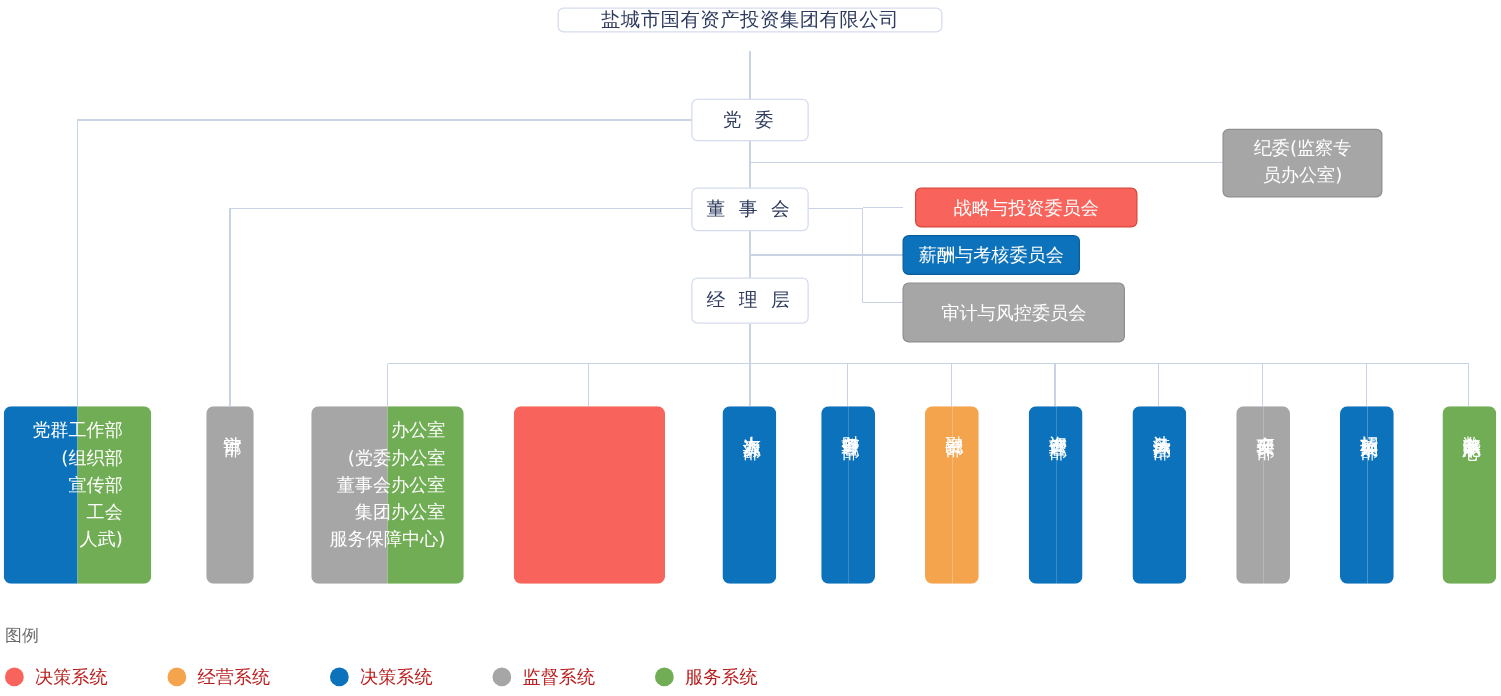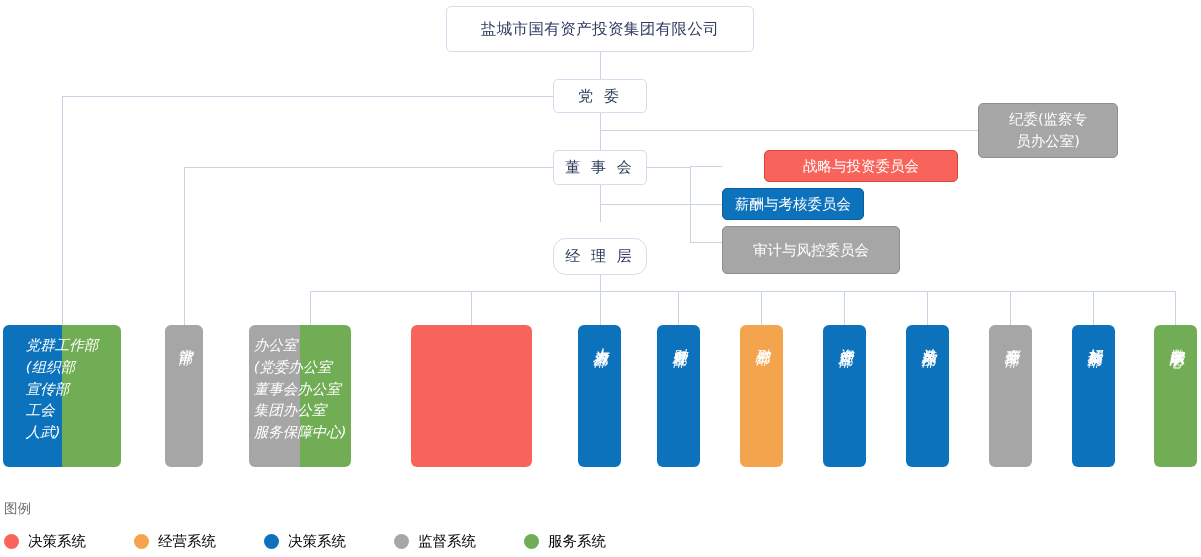--- a/index.html
+++ b/index.html
@@ -64,25 +64,24 @@
     align-items: flex-start;
     justify-content: center;
     color: #ffffff;
     overflow: hidden;
     z-index: 5;
   }
   .dept .dept-label {
     position: relative;
     z-index: 2;
     padding-top: 10px;
-    text-align: left;
+    text-align: right;
     font-size: 14.5px;
     line-height: 1.5;
     white-space: pre-line;
-    font-style: italic;
   }
   .dept .fill-left, .dept .fill-right {
     position: absolute;
     top: 0; bottom: 0;
     z-index: 1;
   }
   .dept .fill-left  { left: 0;  right: 50%; }
   .dept .fill-right { left: 50%; right: 0; }
 
   
@@ -115,21 +114,21 @@
     margin-right: 48px;
   }
   .legend-dot {
     width: 15px; height: 15px;
     border-radius: 50%;
     margin-right: 9px;
     flex: 0 0 auto;
   }
   .legend-text {
     font-size: 14.5px;
-    color: #000000;
+    color: #b91c1c;
     white-space: nowrap;
   }
 </style>
 </head>
 <body>
 
 <div id="canvas">
 
   <svg id="wires" viewBox="0 0 1201 557" xmlns="http://www.w3.org/2000/svg">
     <g stroke="#c8d4e4" stroke-width="1" fill="none" shape-rendering="crispEdges">
@@ -164,42 +163,42 @@
       <path d="M678 291 L678 325"></path>
       <path d="M761 291 L761 325"></path>
       <path d="M844 291 L844 325"></path>
       <path d="M927 291 L927 325"></path>
       <path d="M1010 291 L1010 325"></path>
       <path d="M1093 291 L1093 325"></path>
       <path d="M1175 291 L1175 325"></path>
     </g>
   </svg>
 
-  <div class="node-white root" style="left:446px; top:6px; width:308px; height:46px;">
+  <div class="node-white root" style="left:446px; top:6px; width:308px; height:20px;">
     <span>盐城市国有资产投资集团有限公司</span>
   </div>
 
   <div class="node-white spine" style="left:553px; top:150px; width:94px; height:35px;">
     <span>董 事 会</span>
   </div>
 
   <div class="node-white spine" style="left:553px; top:79px; width:94px; height:34px;">
     <span>党 委</span>
   </div>
 
-  <div class="node-white spine" style="left:553px; top:238px; width:94px; height:37px;border-radius:13px;">
+  <div class="node-white spine" style="left:553px; top:222px; width:94px; height:37px;">
     <span>经 理 层</span>
   </div>
 
-  <div class="pill gray" style="left:978px; top:103px; width:140px; height:55px; line-height:1.5;">
+  <div class="pill gray" style="left:978px; top:103px; width:128px; height:55px; line-height:1.5;">
     <span style="white-space:pre-line;">纪委(监察专
 员办公室)</span>
   </div>
 
-  <div class="pill red" style="left:764px; top:150px; width:194px; height:32px;">
+  <div class="pill red" style="left:732px; top:150px; width:178px; height:32px;">
     <span>战略与投资委员会</span>
   </div>
 
   <div class="pill blue" style="left:722px; top:188px; width:142px; height:32px;">
     <span>薪酬与考核委员会</span>
   </div>
 
   <div class="pill gray" style="left:722px; top:226px; width:178px; height:48px;">
     <span>审计与风控委员会</span>
   </div>
@@ -213,21 +212,21 @@
 工会
 人武)</span>
   </div>
 
   <div class="dept vert" style="left:165px; top:325px; width:38px; height:142px;">
     <span class="fill-left" style="background:#a6a6a6;"></span>
     <span class="fill-right" style="background:#a6a6a6;"></span>
     <span class="dept-label">审计部</span>
   </div>
 
-  <div class="dept" style="left:249px; top:325px; width:102px; height:142px;">
+  <div class="dept" style="left:249px; top:325px; width:122px; height:142px;">
     <span class="fill-left" style="background:#a6a6a6;"></span>
     <span class="fill-right" style="background:#70ad54;"></span>
     <span class="dept-label">办公室
 (党委办公室
 董事会办公室
 集团办公室
 服务保障中心)</span>
   </div>
 
   <div class="dept" style="left:411px; top:325px; width:121px; height:142px;">

